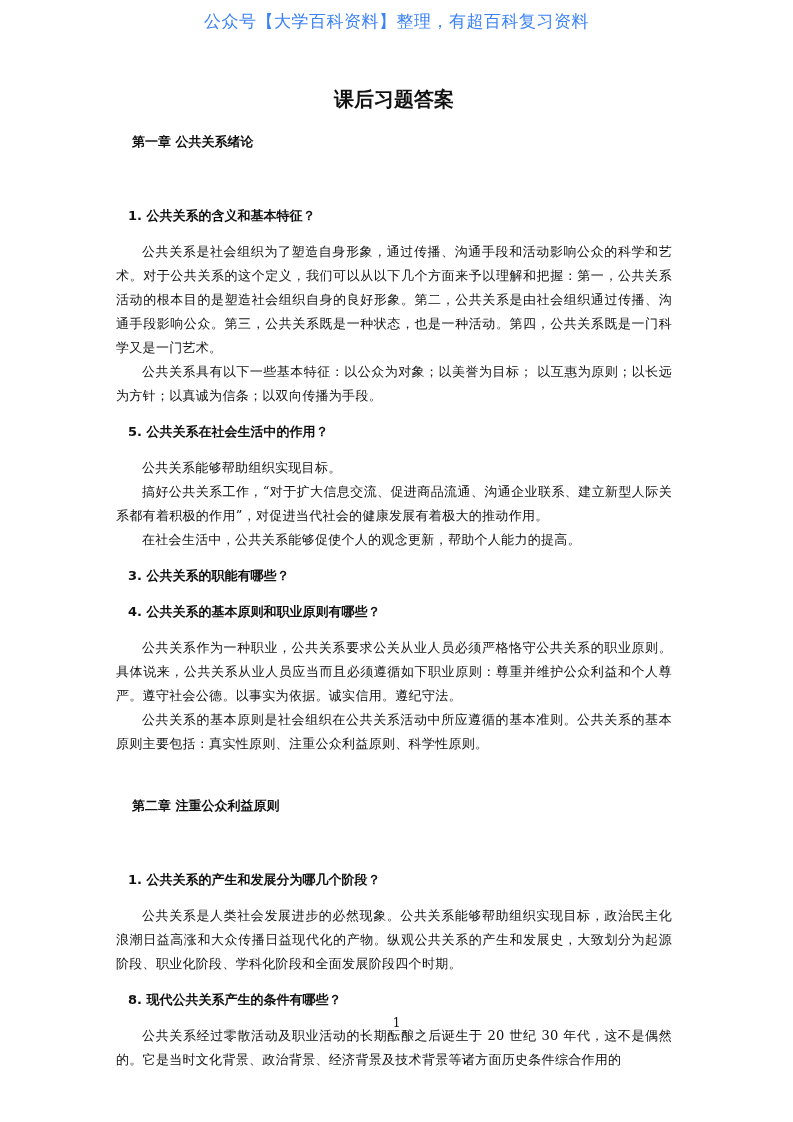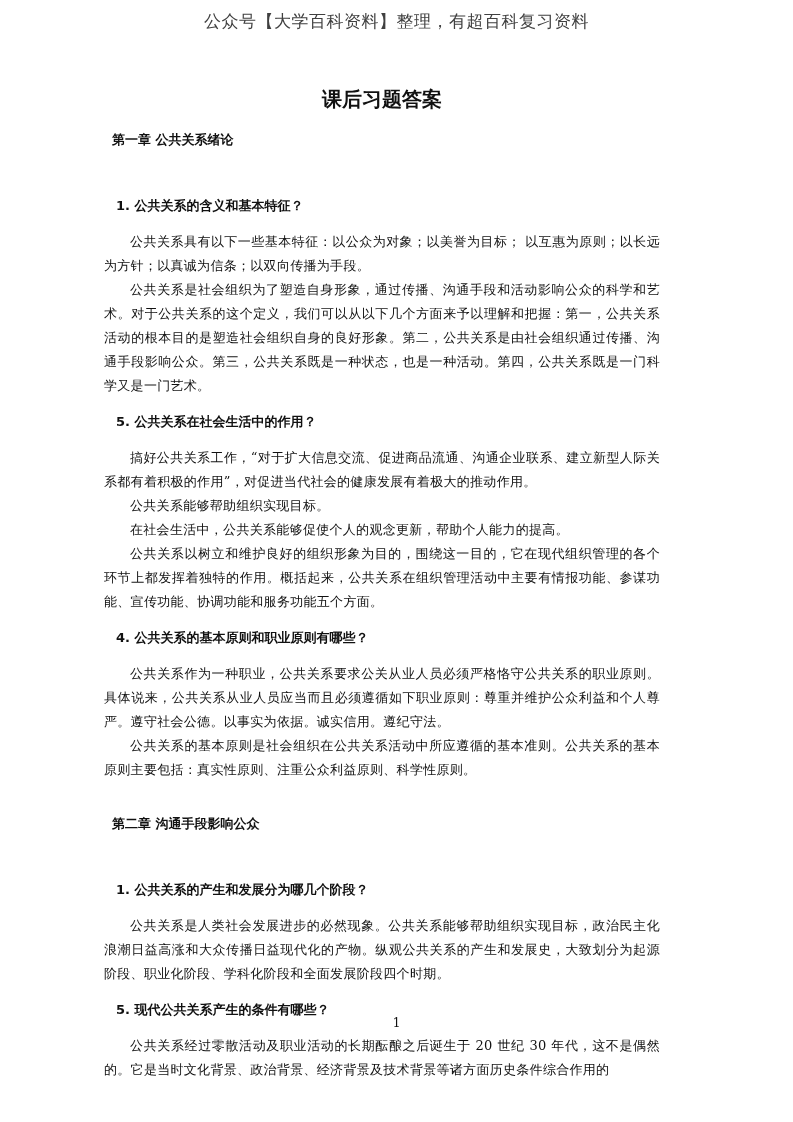--- a/index.html
+++ b/index.html
@@ -1,24 +1,24 @@
 <!DOCTYPE html>
 <html><head>
 <meta charset="utf-8">
 <style>
   html, body { margin: 0; padding: 0; background: #ffffff; }
   body { width: 793px; height: 1122px; position: relative; overflow: hidden;
          font-family: "DejaVu Serif", "Liberation Serif", serif; color: #111; }
   .header { position: absolute; top: 10px; left: 0; width: 793px; text-align: center;
-            font-size: 17px; color: #404040; letter-spacing: 0.5px; }
-  .page { position: absolute; left: 104px; top: 84px; width: 556px; }
+            font-size: 17px; color: #3b82f6; letter-spacing: 0.5px; }
+  .page { position: absolute; left: 116px; top: 84px; width: 556px; }
   .title { text-align: center; font-family: "DejaVu Sans", "Liberation Sans", sans-serif;
            font-weight: bold; font-size: 20px; margin: 0 0 14px 0; height: 30px; line-height: 30px; }
   .chapter { font-family: "DejaVu Sans", "Liberation Sans", sans-serif; font-weight: bold;
-             font-size: 13px; line-height: 24px; margin: 8px; }
+             font-size: 13px; line-height: 24px; margin: 16px; }
   .chapter-gap { height: 22px; }
   .question { font-family: "DejaVu Sans", "Liberation Sans", sans-serif; font-weight: bold;
               font-size: 13px; line-height: 24px; margin: 12px; }
   .para { font-size: 13px; line-height: 24px; margin: 0; text-indent: 26px;
           text-align: justify; letter-spacing: 0.3px; }
   .footer { position: absolute; top: 1016px; left: 0; width: 793px; text-align: center;
             font-size: 12px; }
 </style>
 </head>
 <body>
@@ -26,42 +26,42 @@
 <div class="header">公众号【大学百科资料】整理，有超百科复习资料</div>
 
 <div class="page">
   <div class="title">课后习题答案</div>
 
   <div>
     <p class="chapter">第一章  公共关系绪论</p>
     <div class="chapter-gap"></div>
 
     <p class="question">1. 公共关系的含义和基本特征？</p>
+    <p class="para">公共关系是社会组织为了塑造自身形象，通过传播、沟通手段和活动影响公众的科学和艺术。对于公共关系的这个定义，我们可以从以下几个方面来予以理解和把握：第一，公共关系活动的根本目的是塑造社会组织自身的良好形象。第二，公共关系是由社会组织通过传播、沟通手段影响公众。第三，公共关系既是一种状态，也是一种活动。第四，公共关系既是一门科学又是一门艺术。</p>
     <p class="para">公共关系具有以下一些基本特征：以公众为对象；以美誉为目标；  以互惠为原则；以长远为方针；以真诚为信条；以双向传播为手段。</p>
-    <p class="para">公共关系是社会组织为了塑造自身形象，通过传播、沟通手段和活动影响公众的科学和艺术。对于公共关系的这个定义，我们可以从以下几个方面来予以理解和把握：第一，公共关系活动的根本目的是塑造社会组织自身的良好形象。第二，公共关系是由社会组织通过传播、沟通手段影响公众。第三，公共关系既是一种状态，也是一种活动。第四，公共关系既是一门科学又是一门艺术。</p>
 
     <p class="question">5. 公共关系在社会生活中的作用？</p>
+    <p class="para">公共关系能够帮助组织实现目标。</p>
     <p class="para">搞好公共关系工作，“对于扩大信息交流、促进商品流通、沟通企业联系、建立新型人际关系都有着积极的作用”，对促进当代社会的健康发展有着极大的推动作用。</p>
-    <p class="para">公共关系能够帮助组织实现目标。</p>
     <p class="para">在社会生活中，公共关系能够促使个人的观念更新，帮助个人能力的提高。</p>
 
-    <p class="para">公共关系以树立和维护良好的组织形象为目的，围绕这一目的，它在现代组织管理的各个环节上都发挥着独特的作用。概括起来，公共关系在组织管理活动中主要有情报功能、参谋功能、宣传功能、协调功能和服务功能五个方面。</p>
+    <p class="question">3. 公共关系的职能有哪些？</p>
 
     <p class="question">4. 公共关系的基本原则和职业原则有哪些？</p>
     <p class="para">公共关系作为一种职业，公共关系要求公关从业人员必须严格恪守公共关系的职业原则。具体说来，公共关系从业人员应当而且必须遵循如下职业原则：尊重并维护公众利益和个人尊严。遵守社会公德。以事实为依据。诚实信用。遵纪守法。</p>
     <p class="para">公共关系的基本原则是社会组织在公共关系活动中所应遵循的基本准则。公共关系的基本原则主要包括：真实性原则、注重公众利益原则、科学性原则。</p>
   </div>
 
   <div class="chapter-gap"></div>
 
   <div>
-    <p class="chapter">第二章  沟通手段影响公众</p>
+    <p class="chapter">第二章  注重公众利益原则</p>
     <div class="chapter-gap"></div>
 
     <p class="question">1. 公共关系的产生和发展分为哪几个阶段？</p>
     <p class="para">公共关系是人类社会发展进步的必然现象。公共关系能够帮助组织实现目标，政治民主化浪潮日益高涨和大众传播日益现代化的产物。纵观公共关系的产生和发展史，大致划分为起源阶段、职业化阶段、学科化阶段和全面发展阶段四个时期。</p>
 
-    <p class="question">5. 现代公共关系产生的条件有哪些？</p>
+    <p class="question">8. 现代公共关系产生的条件有哪些？</p>
     <p class="para">公共关系经过零散活动及职业活动的长期酝酿之后诞生于  20 世纪 30 年代，这不是偶然的。它是当时文化背景、政治背景、经济背景及技术背景等诸方面历史条件综合作用的</p>
   </div>
 </div>
 
 <div class="footer">1</div>
 
 </body></html>

